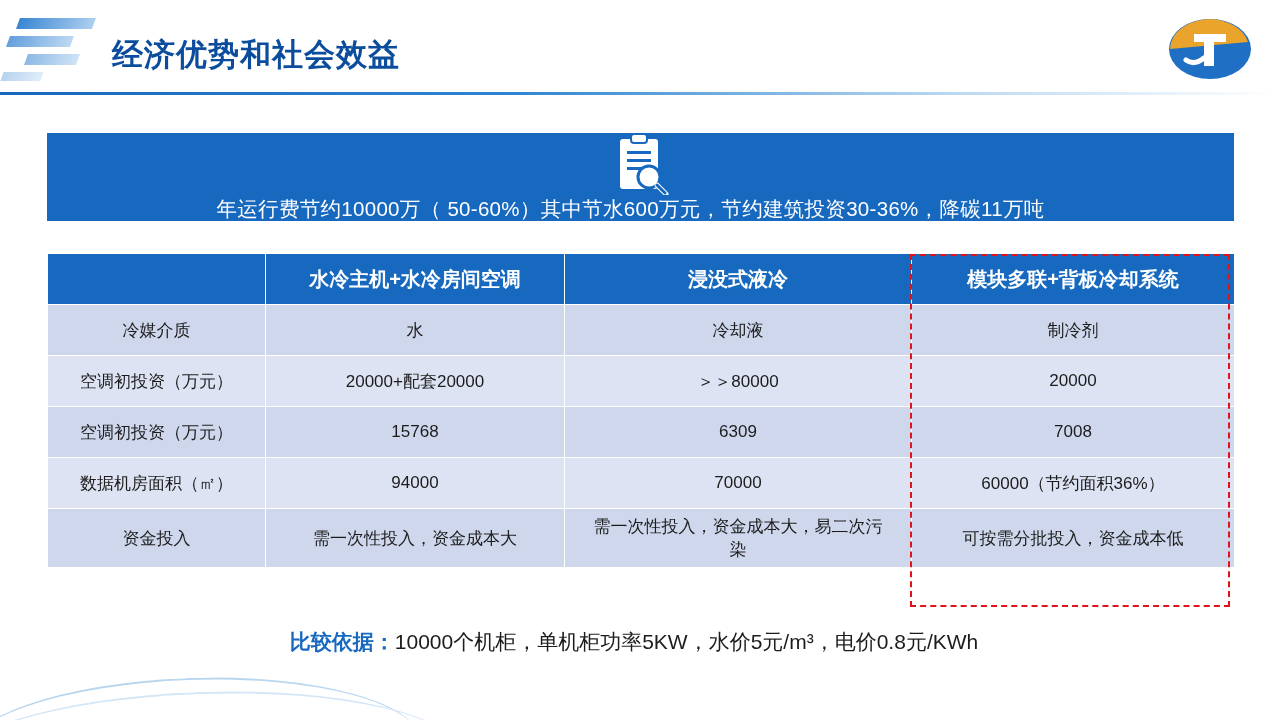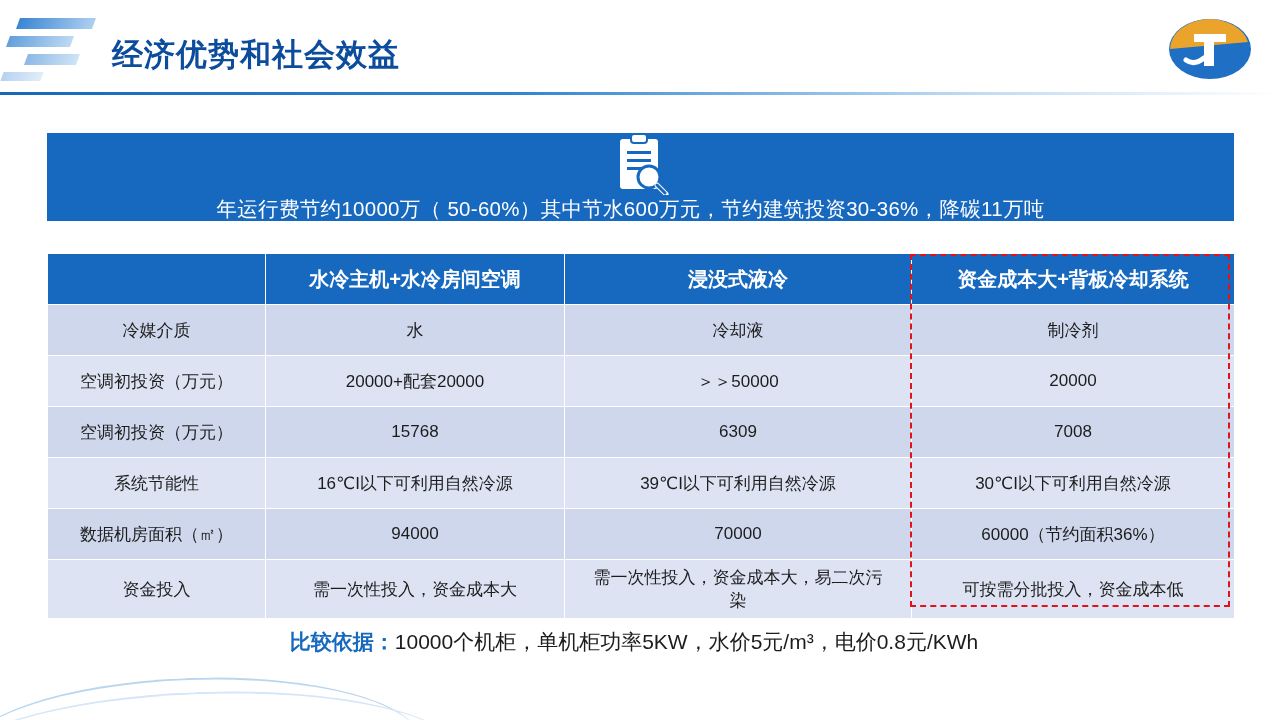--- a/index.html
+++ b/index.html
@@ -229,49 +229,43 @@
       <col class="c0">
         <col class="c1">
         <col class="c2">
         <col class="c3">
     </colgroup>
     <thead>
       <tr>
         <th class="corner"></th>
         <th>水冷主机+水冷房间空调</th>
         <th>浸没式液冷</th>
-        <th>资金成本大+背板冷却系统</th>
+        <th>模块多联+背板冷却系统</th>
       </tr>
     </thead>
     <tbody>
       <tr>
         <td class="rowhead">冷媒介质</td>
         <td>水</td>
         <td>冷却液</td>
         <td>制冷剂</td>
       </tr>
       <tr>
         <td class="rowhead">空调初投资（万元）</td>
         <td>20000+配套20000</td>
-        <td>＞＞50000</td>
+        <td>＞＞80000</td>
         <td>20000</td>
       </tr>
       <tr>
         <td class="rowhead">空调初投资（万元）</td>
         <td>15768</td>
         <td>6309</td>
         <td>7008</td>
       </tr>
       <tr>
-        <td class="rowhead">系统节能性</td>
-        <td>16℃I以下可利用自然冷源</td>
-        <td>39℃I以下可利用自然冷源</td>
-        <td>30℃I以下可利用自然冷源</td>
-      </tr>
-      <tr>
         <td class="rowhead">数据机房面积（㎡）</td>
         <td>94000</td>
         <td>70000</td>
         <td>60000（节约面积36%）</td>
       </tr>
       <tr>
         <td class="rowhead">资金投入</td>
         <td>需一次性投入，资金成本大</td>
         <td>需一次性投入，资金成本大，易二次污染</td>
         <td>可按需分批投入，资金成本低</td>

